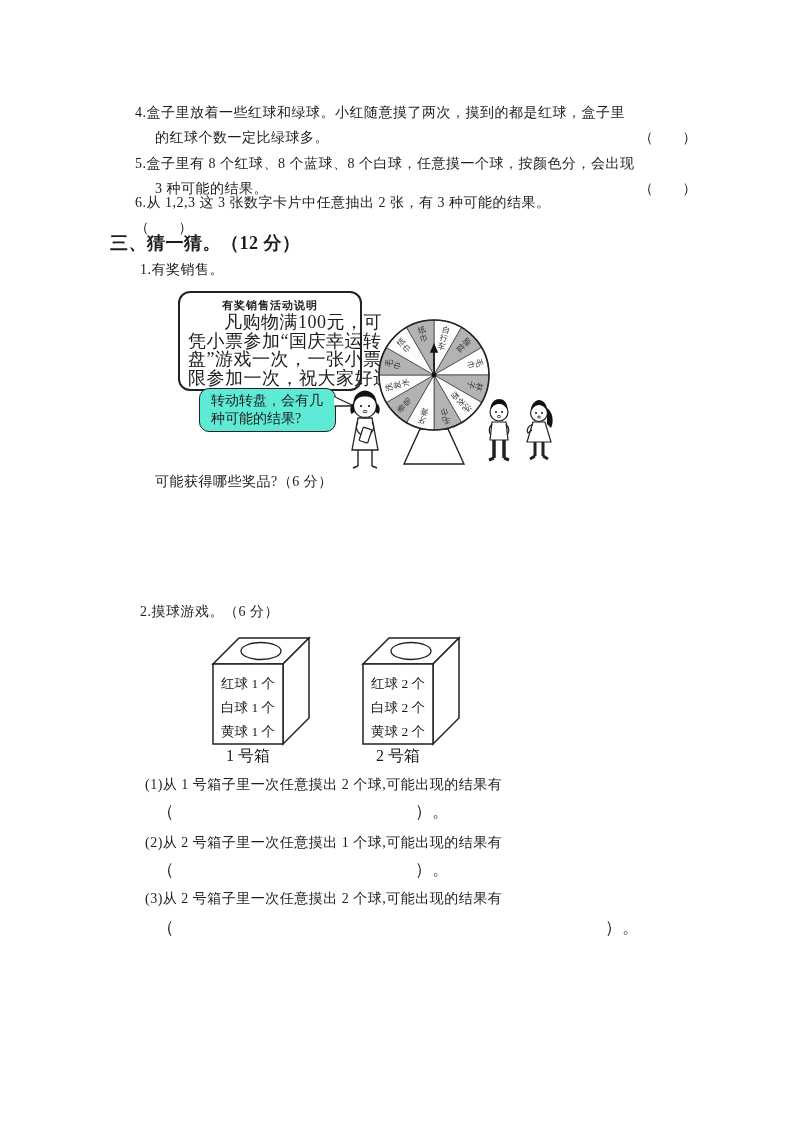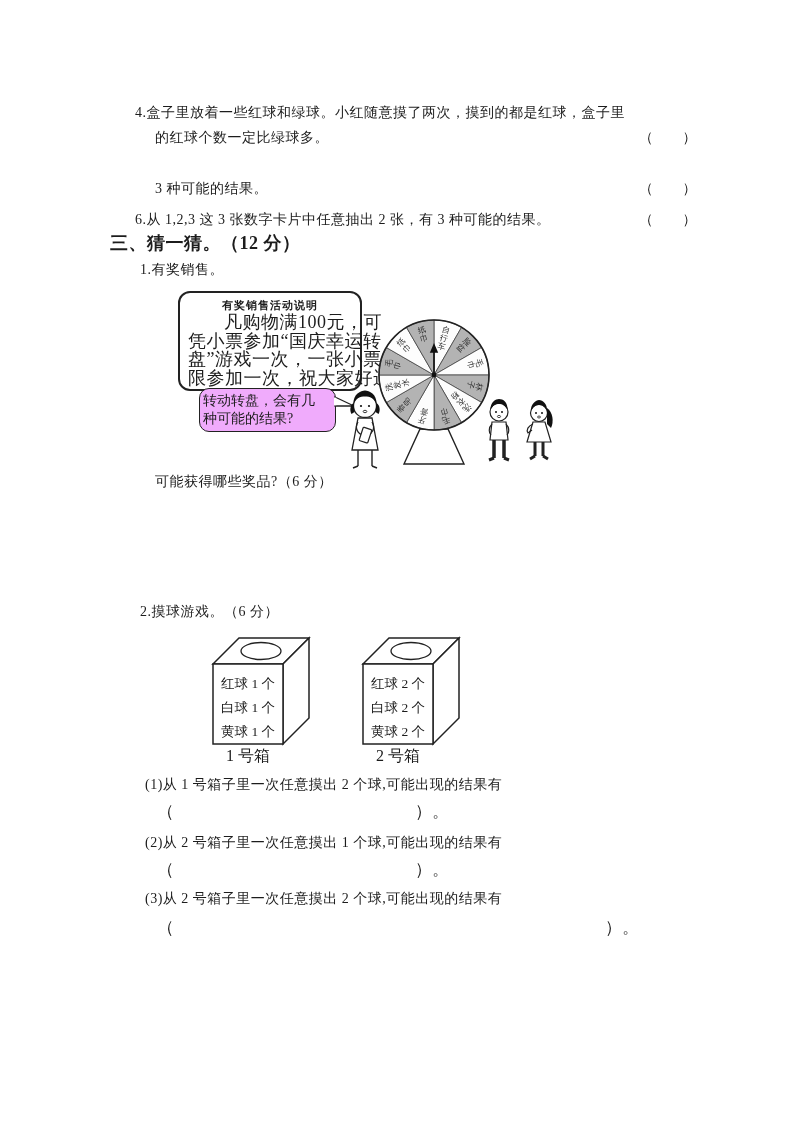--- a/index.html
+++ b/index.html
@@ -14,44 +14,45 @@
   .bold{font-weight:700;}
   .tf-row{display:flex;justify-content:space-between;}
   .sign-box{
     border:2px solid #222;border-radius:12px;background:#fff;
     padding:5px 8px 6px 8px;box-sizing:border-box;
   }
   .sign-title{font-size:11px;font-weight:700;text-align:center;letter-spacing:1px;}
   .sign-line{font-size:18px;line-height:18.5px;white-space:nowrap;letter-spacing:0.5px;}
   .indent2{text-indent:2em;}
   .bubble{
-    border:1.5px solid #222;border-radius:10px;background:#f0abfc;
-    padding:3px 3px;box-sizing:border-box;
+    border:1.5px solid #222;border-radius:10px;background:#5eead4;
+    padding:3px 11px;box-sizing:border-box;
   }
   .bubble-line{font-size:14px;line-height:18px;white-space:nowrap;}
   .ans-row{display:flex;justify-content:space-between;font-size:17px;}
   svg text{font-family:"Liberation Serif","DejaVu Serif",serif;}
 </style>
 </head>
 <body>
 
 <div class="page">
 
   <div class="abs t17" style="top:100px;left:135px;">4.盒子里放着一些红球和绿球。小红随意摸了两次，摸到的都是红球，盒子里</div>
   <div class="abs t17 tf-row" style="top:125px;left:155px;width:542px;gap:16px;">
     <span>的红球个数一定比绿球多。</span>
     <span>（　　）</span>
   </div>
 
+  <div class="abs t17" style="top:151px;left:135px;">5.盒子里有 8 个红球、8 个蓝球、8 个白球，任意摸一个球，按颜色分，会出现</div>
   <div class="abs t17 tf-row" style="top:176px;left:155px;width:542px;">
     <span>3 种可能的结果。</span>
     <span>（　　）</span>
   </div>
 
-  <div class="abs t17 tf-row" style="top:207px;left:135px;width:562px;">
+  <div class="abs t17 tf-row" style="top:190px;left:135px;width:562px;flex-direction:column;">
     <span>6.从 1,2,3 这 3 张数字卡片中任意抽出 2 张，有 3 种可能的结果。</span>
     <span>（　　）</span>
   </div>
 
   <div class="abs t17 bold" style="top:231px;left:110px;font-size:18px;">三、猜一猜。（12 分）</div>
   <div class="abs t17" style="top:257px;left:140px;text-align:center;">1.有奖销售。</div>
 
   <div class="abs sign-box" style="top:291px;left:178px;width:184px;height:100px;">
     <div class="sign-title">有奖销售活动说明</div>
     <div class="sign-line indent2">凡购物满100元，可</div>

